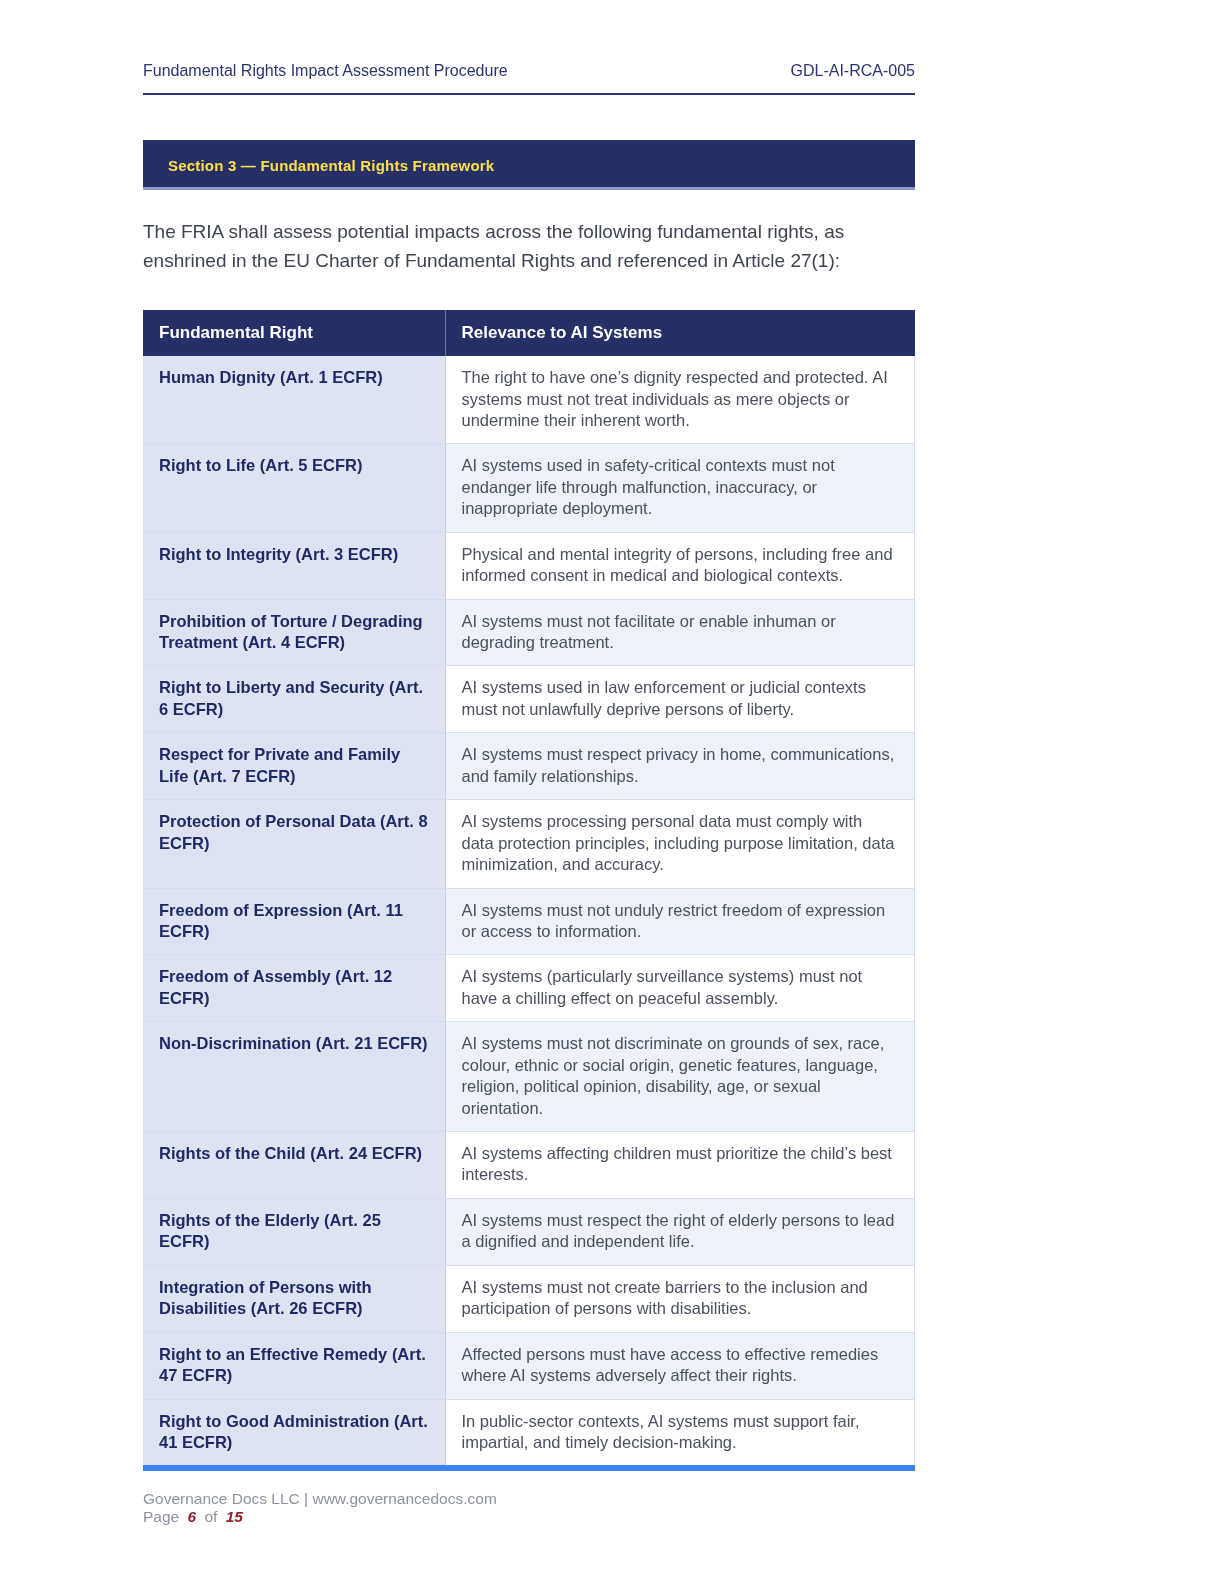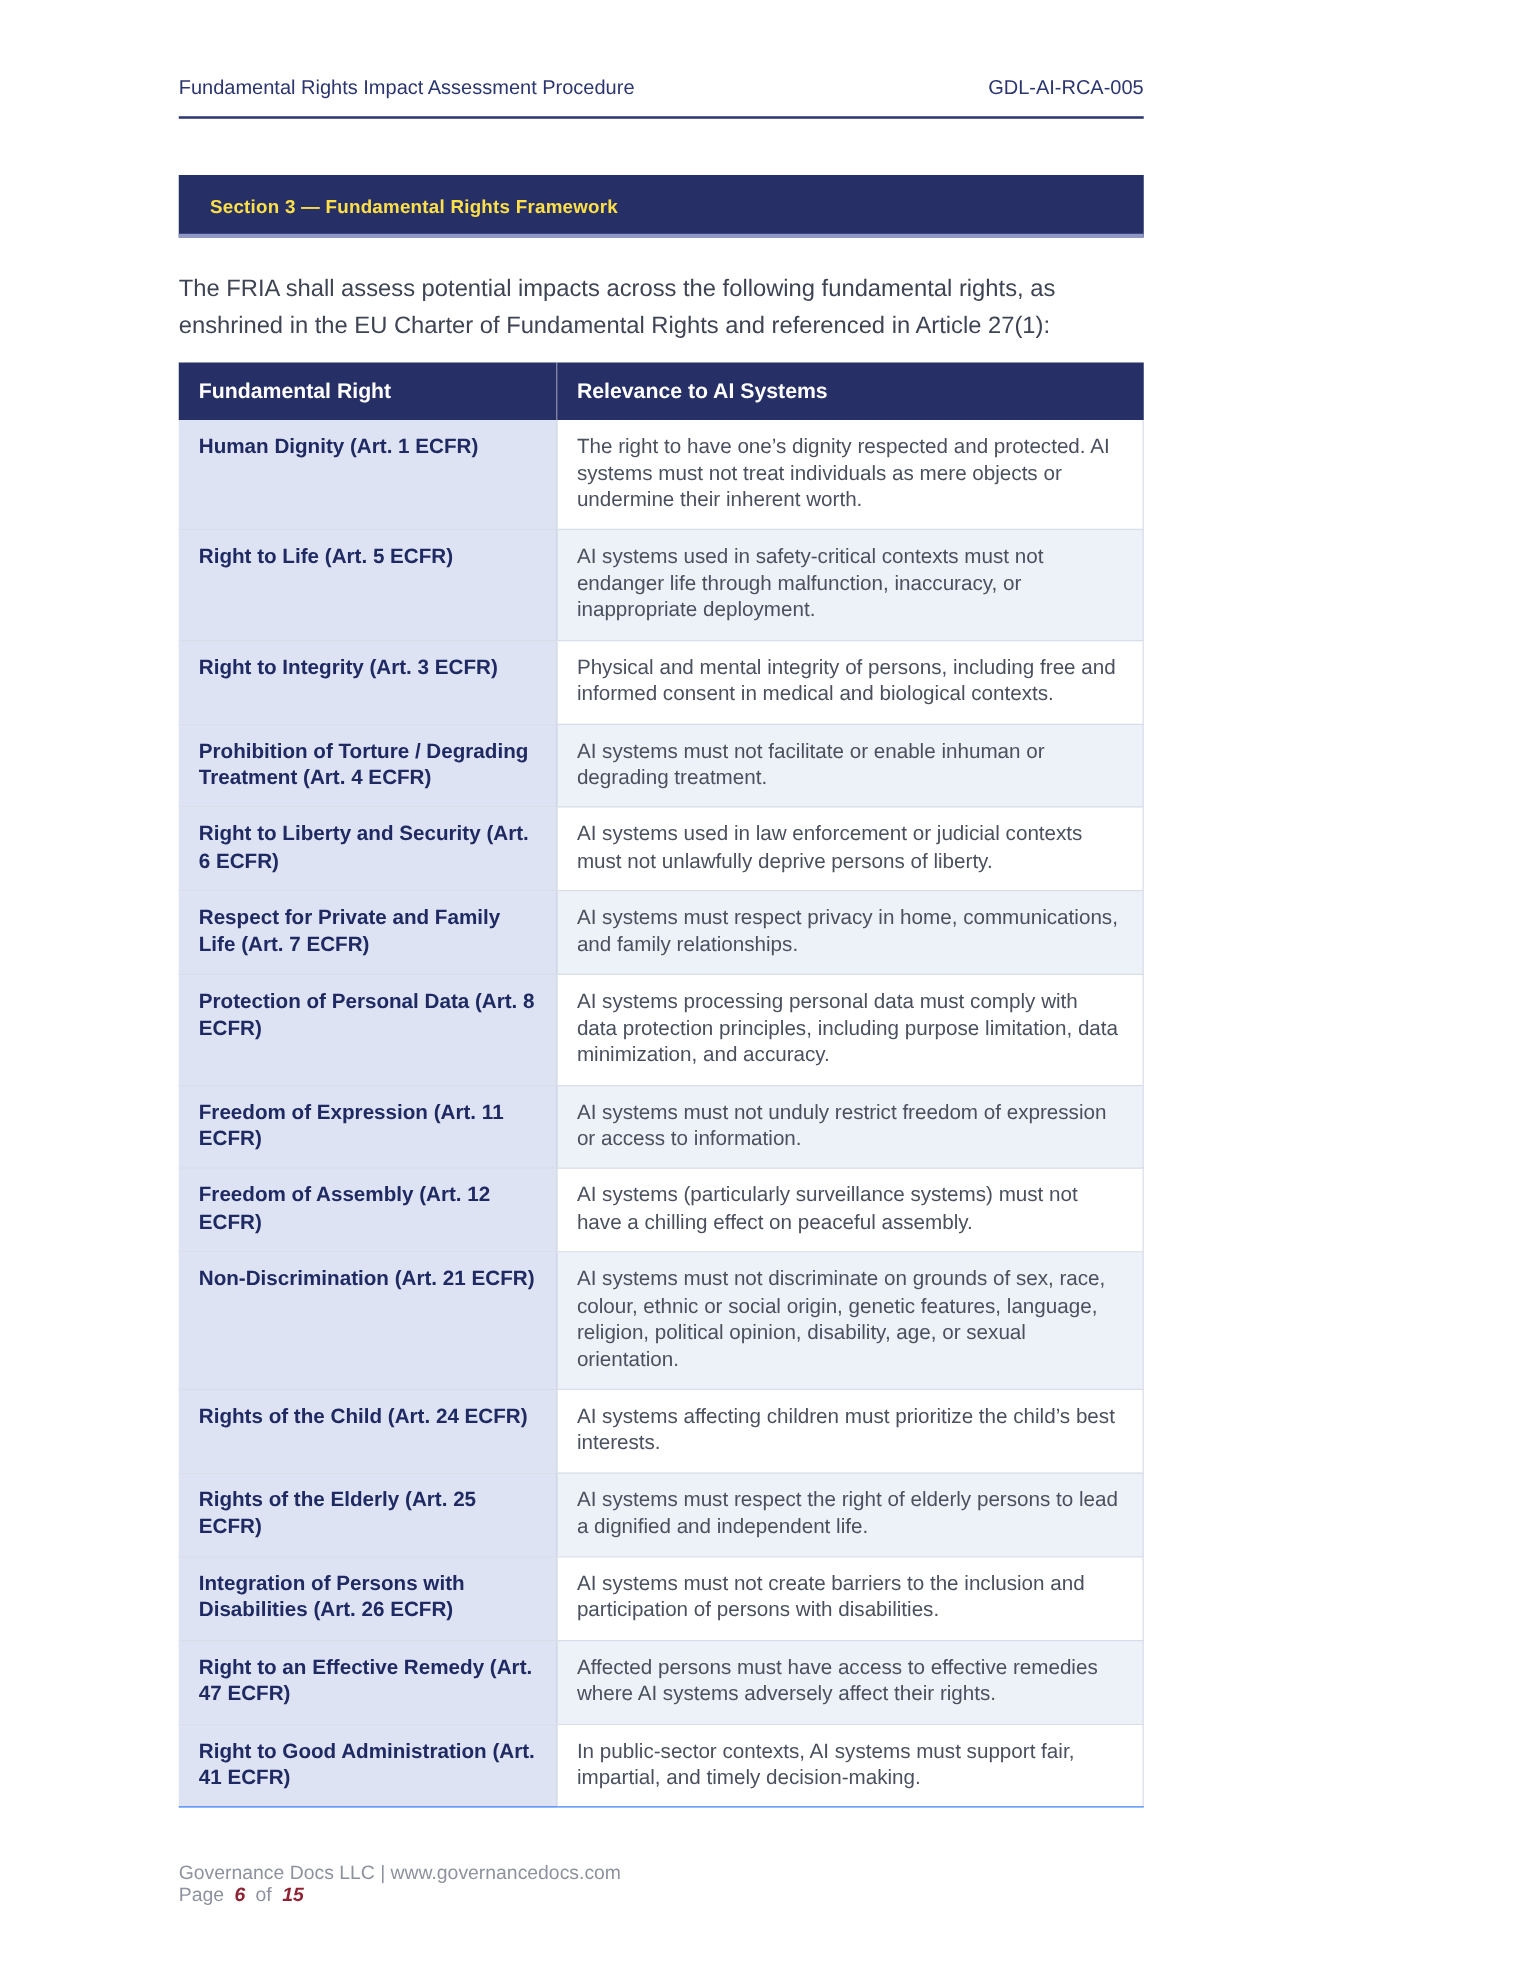--- a/index.html
+++ b/index.html
@@ -53,21 +53,21 @@
   
   .intro {
     margin-top: 28px;
     font-size: 19px;
     line-height: 1.5;
     color: #3e4453;
   }
 
   
   table.rights {
-    margin-top: 15px;
+    margin-top: 35px;
     width: 100%;
     border-collapse: collapse;
     font-size: 16.5px;
     line-height: 1.3;
     padding-left: 32px;
   }
   table.rights thead th {
     background: #262f66;
     color: #ffffff;
     font-weight: bold;
@@ -93,21 +93,21 @@
   }
   table.rights td.relevance-cell {
     background: #ffffff;
     color: #4a505e;
     border-right: 1px solid #d9dde9;
   }
   table.rights tr.alt td.relevance-cell {
     background: #edf1f8;
   }
   table.rights tbody tr:last-child td {
-    border-bottom: 1px solid #3b82f6;
+    border-bottom: 6px solid #3b82f6;
   }
 
   
   .doc-footer {
     position: absolute;
     left: 143px;
     right: 143px;
     bottom: 58px;
     display: flex;
     justify-content: space-between;

